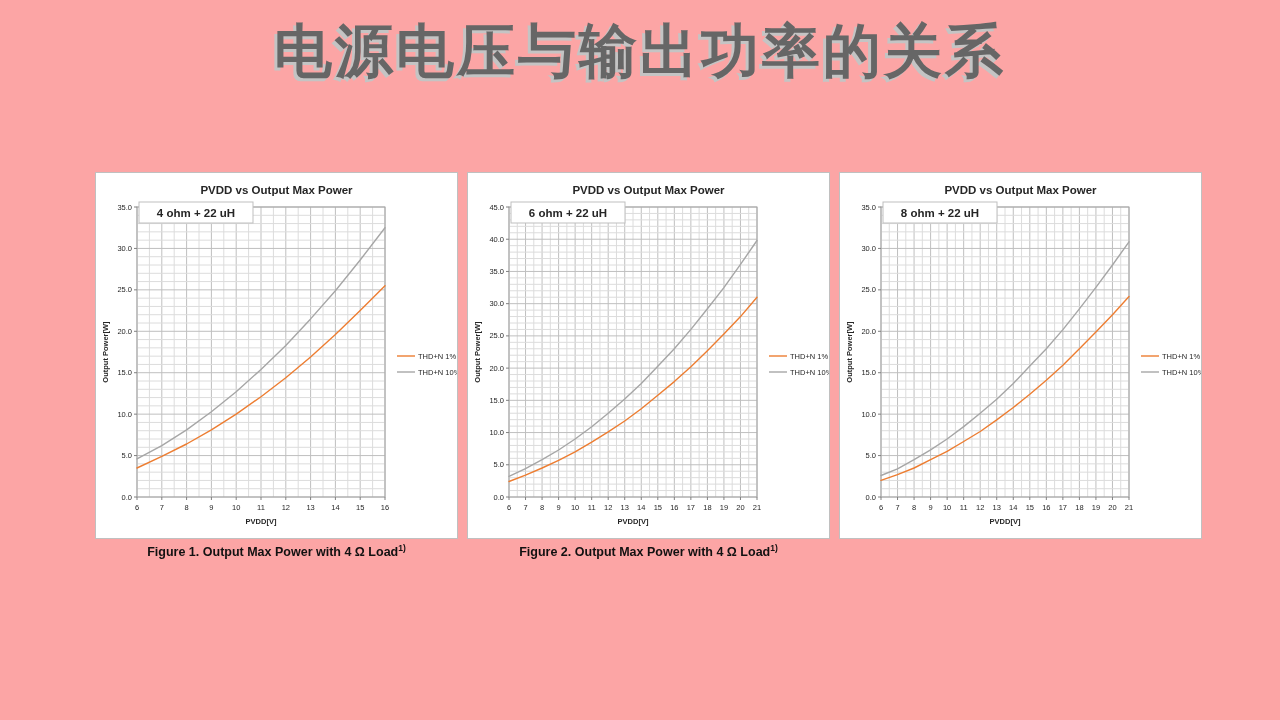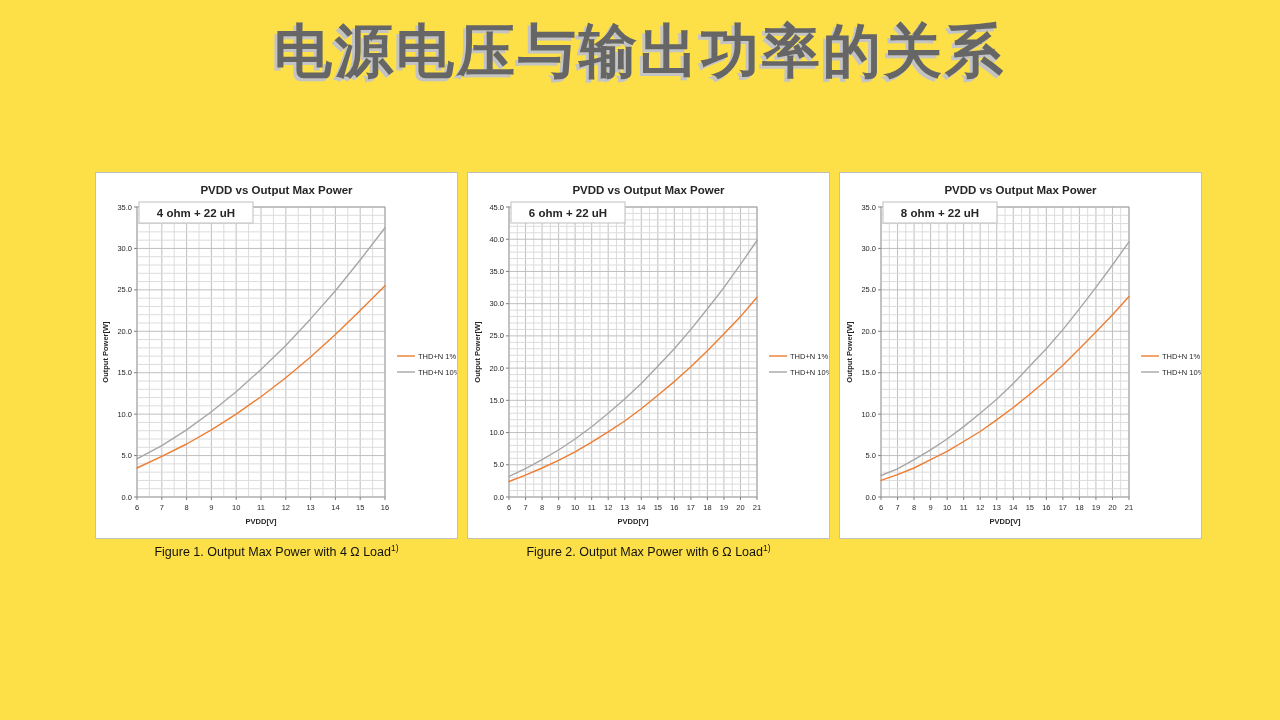--- a/index.html
+++ b/index.html
@@ -1,33 +1,33 @@
 <!DOCTYPE html>
 <html><head>
 <meta charset="utf-8">
 <style>
   html,body{margin:0;padding:0;background:#ffffff;}
   .slide{
-    position:relative;width:1280px;height:720px;background:#fde047;overflow:hidden;
+    position:relative;width:1280px;height:720px;background:#fca5a5;overflow:hidden;
     font-family:"Liberation Sans",sans-serif;
   }
   .main-title{
     position:absolute;top:10px;left:0;width:100%;text-align:center;
     font-size:58px;font-weight:800;letter-spacing:3px;color:#666666;
     text-shadow:-3px 3px 0 #c4c4c4;
     line-height:1.4;margin:0;
   }
   .charts-row{
     position:absolute;left:95px;top:172px;display:flex;gap:9px;
   }
   .chart-panel{margin:0;display:flex;flex-direction:column;align-items:center;}
   .chart-frame{border:1px solid #c0c0c0;background:#ffffff;}
   .chart-frame text{font-family:"Liberation Sans",sans-serif;fill:#262626;}
   .figure-caption{
-    margin-top:4px;font-size:12.5px;font-weight:normal;color:#111111;
+    margin-top:4px;font-size:12.5px;font-weight:bold;color:#111111;
     text-align:center;white-space:nowrap;
   }
   .figure-caption sup{font-size:8.5px;}
 </style>
 </head>
 <body>
 
 <div class="slide">
 
   <h1 class="main-title" style="color: rgb(102, 102, 102);">电源电压与输出功率的关系</h1>
@@ -284,21 +284,21 @@
           <text x="180.5" y="21" text-anchor="middle" font-size="11.5" font-weight="bold" fill="#1a1a1a">PVDD vs Output Max Power</text>
           <polyline points="41.0,308.5 57.5,302.1 74.1,295.0 90.6,287.3 107.1,278.9 123.7,269.2 140.2,258.9 156.7,248.0 173.3,235.7 189.8,222.2 206.3,208.6 222.9,193.8 239.4,177.7 255.9,161.0 272.5,143.6 289.0,124.2" fill="none" stroke="#ED7D31" stroke-width="1.4" stroke-linejoin="round" stroke-linecap="round"></polyline>
           <polyline points="41.0,303.4 57.5,295.6 74.1,286.6 90.6,277.0 107.1,266.0 123.7,253.8 140.2,240.2 156.7,226.0 173.3,210.6 189.8,193.2 206.3,175.8 222.9,156.4 239.4,135.8 255.9,114.6 272.5,91.4 289.0,67.5" fill="none" stroke="#A6A6A6" stroke-width="1.4" stroke-linejoin="round" stroke-linecap="round"></polyline>
           <rect x="43" y="29" width="114" height="21" fill="#ffffff" stroke="#BFBFBF" stroke-width="1"></rect>
           <text x="100" y="44" text-anchor="middle" font-size="11.5" font-weight="bold" fill="#1a1a1a">6 ohm + 22 uH</text>
           <line x1="301" y1="183" x2="319" y2="183" stroke="#ED7D31" stroke-width="1.4"></line>
           <text x="322" y="185.5" font-size="7.5" fill="#333333">THD+N 1%</text>
           <line x1="301" y1="199" x2="319" y2="199" stroke="#A6A6A6" stroke-width="1.4"></line>
           <text x="322" y="201.5" font-size="7.5" fill="#333333">THD+N 10%</text>
         </svg>
-      <figcaption class="figure-caption"><span>Figure 2. Output Max Power with 6 Ω Load</span><sup>1)</sup></figcaption>
+      <figcaption class="figure-caption"><span>Figure 2. Output Max Power with 4 Ω Load</span><sup>1)</sup></figcaption>
     </figure>
 
     <figure class="chart-panel">
       <svg class="chart-frame" width="361" height="365" viewBox="0 0 361 365">
           <line x1="41" y1="34" x2="41" y2="324" stroke="#BFBFBF" stroke-width="1"></line>
           <line x1="49.266666666666666" y1="34" x2="49.266666666666666" y2="324" stroke="#DCDCDC" stroke-width="1"></line>
           <line x1="57.53333333333333" y1="34" x2="57.53333333333333" y2="324" stroke="#BFBFBF" stroke-width="1"></line>
           <line x1="65.8" y1="34" x2="65.8" y2="324" stroke="#DCDCDC" stroke-width="1"></line>
           <line x1="74.06666666666666" y1="34" x2="74.06666666666666" y2="324" stroke="#BFBFBF" stroke-width="1"></line>
           <line x1="82.33333333333333" y1="34" x2="82.33333333333333" y2="324" stroke="#DCDCDC" stroke-width="1"></line>

